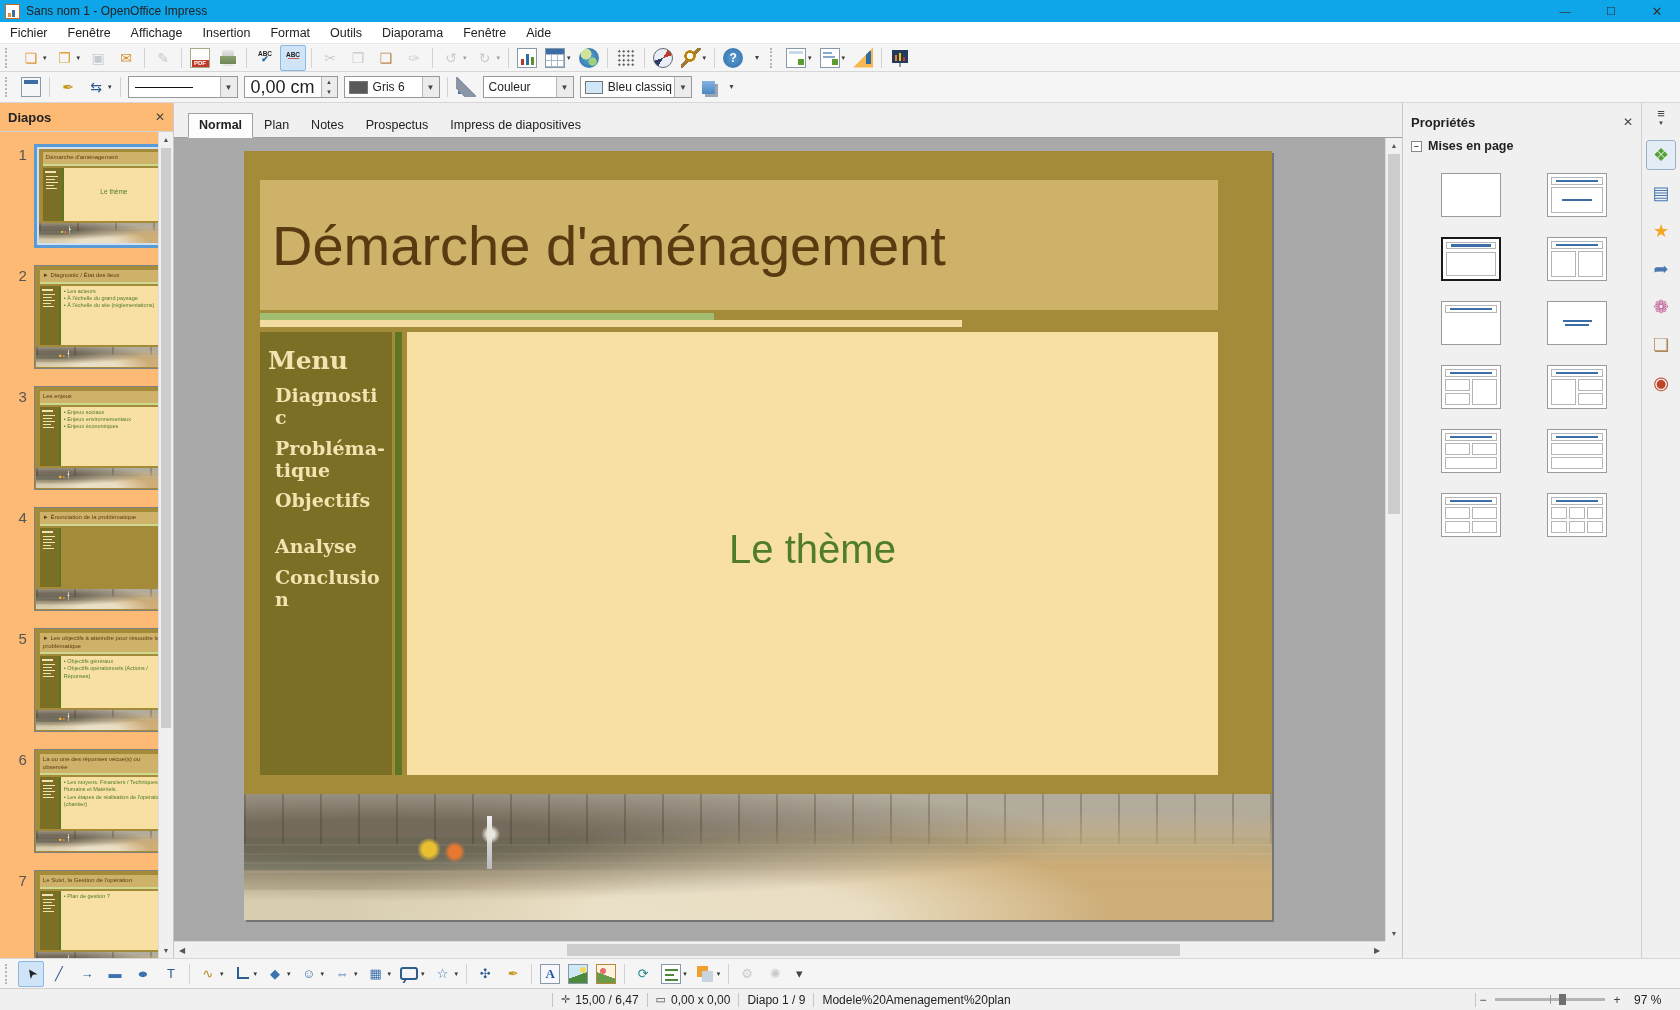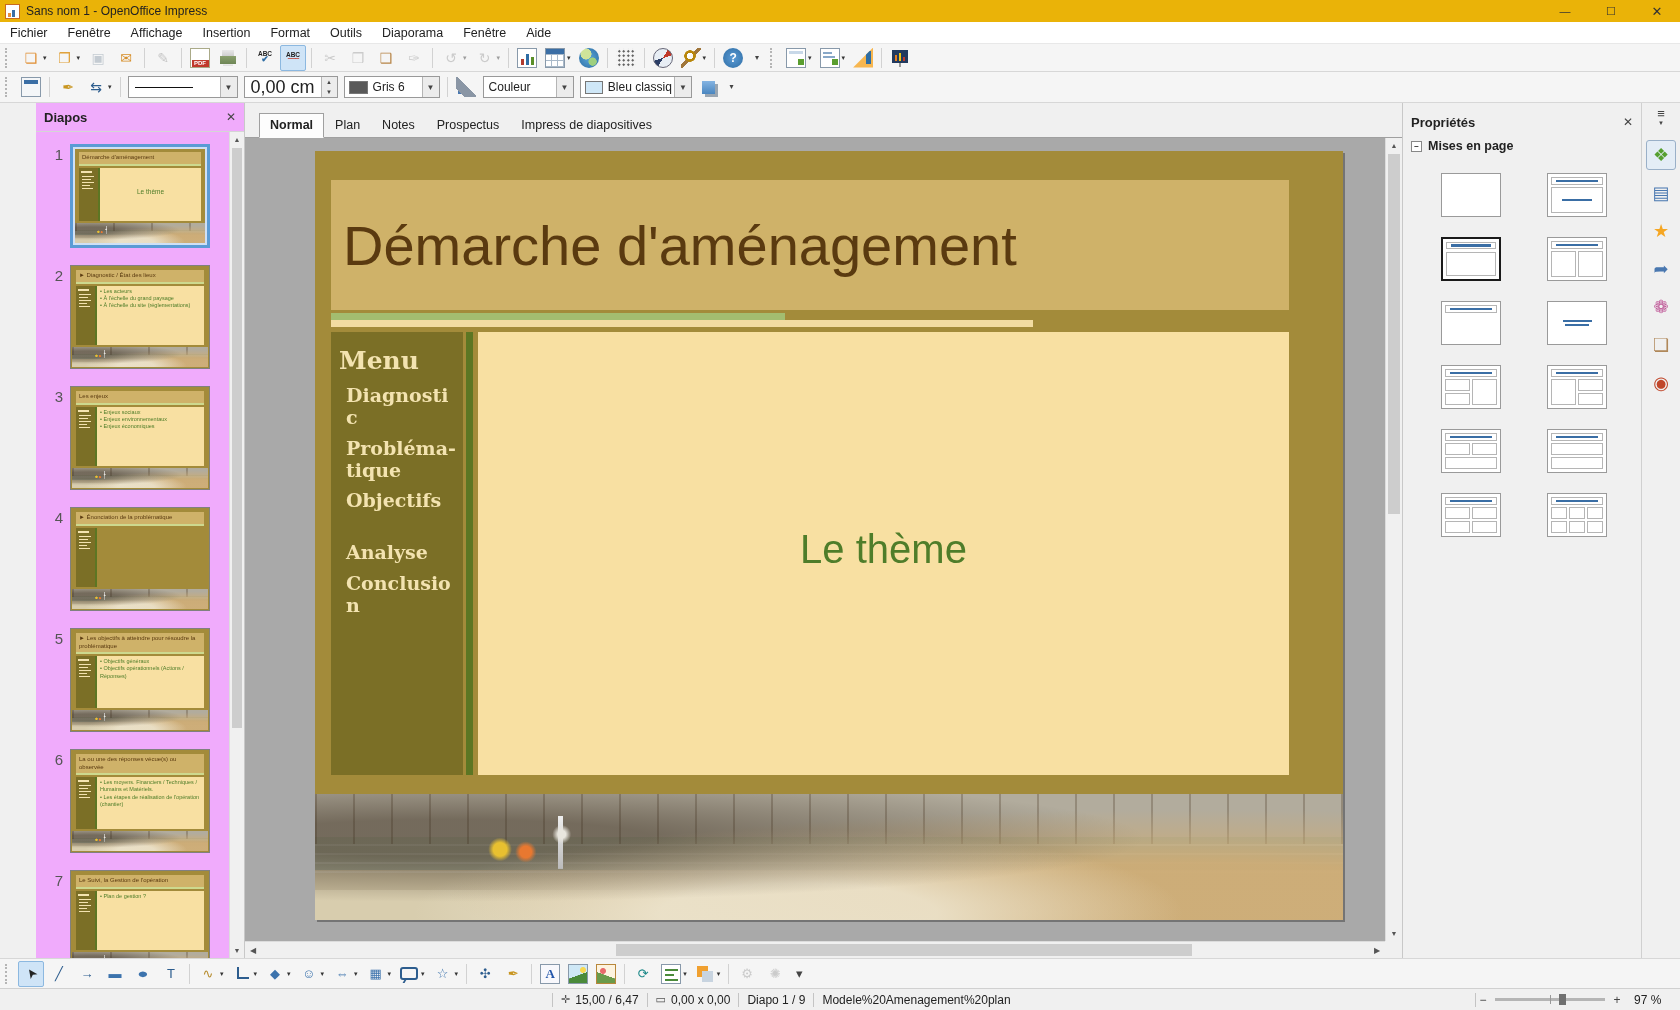--- a/index.html
+++ b/index.html
@@ -1,20 +1,20 @@
 <!DOCTYPE html>
 <html style="--slide_bg: #a38b3a; --title_band: #cfb269; --title_text: #5a3a10; --stripe_green: #a3bd70; --stripe_cream: #f2dca2; --menu_bg: #7b6f26; --menu_text: #f3e3b0; --content_bg: #f8e0a2; --body_green: #4f7d2a; --select_blue: #5b9bd5; --layout_bar: #3a6ea5;"><head>
 <meta charset="utf-8">
 <style>
   html,body{margin:0;padding:0;background:#444;}
   *{box-sizing:border-box;}
   .app{position:relative;width:1680px;height:1010px;background:#f0f0f0;font-family:"Liberation Sans",sans-serif;color:#222;overflow:hidden;}
 
   
-  .titlebar{height:22px;background:#eab308;display:flex;align-items:center;font-size:12px;}
+  .titlebar{height:22px;background:#0ea5e9;display:flex;align-items:center;font-size:12px;}
   .appicon{width:15px;height:15px;margin:0 6px 0 5px;border:1px solid #c96a1e;background:linear-gradient(#e8903a,#e8903a) 2px 8px/3px 4px no-repeat,linear-gradient(#3a6ea5,#3a6ea5) 6px 5px/3px 7px no-repeat,linear-gradient(#fff,#fff);}
   .wbtns{margin-left:auto;display:flex;height:22px;}
   .wbtn{width:46px;height:22px;display:flex;align-items:center;justify-content:center;font-size:11px;color:#333;}
   .wbtn.close{font-size:13px;}
 
   
   .menubar{height:22px;background:#fff;display:flex;align-items:center;font-size:12.5px;border-bottom:1px solid #e8e8e8;}
   .mitem{padding:2px 10px;}
 
   
@@ -68,21 +68,21 @@
   .swatch{width:19px;height:13px;border:1px solid #777;margin-left:4px;}
   .spin{display:inline-flex;height:22px;border:1px solid #999;background:#fff;margin:0 3px;}
   .spin .sval{padding:0 6px;font-size:18px;display:flex;align-items:center;}
   .spin .sarrs{display:flex;flex-direction:column;border-left:1px solid #b5b5b5;}
   .spin .sarrs span{flex:1;width:15px;display:flex;align-items:center;justify-content:center;font-size:6px;background:#ececec;color:#444;}
 
   
   .body{position:absolute;top:103px;bottom:52px;left:0;right:0;display:flex;}
 
   
-  .slidepanel{width:209px;background:#f0abfc;border-right:1px solid #c8c8c8;display:flex;flex-direction:column;margin-left:36px;}
+  .slidepanel{width:174px;background:#fdba74;border-right:1px solid #c8c8c8;display:flex;flex-direction:column;}
   .panelhead{height:29px;display:flex;align-items:center;font-size:13px;font-weight:bold;padding:0 8px;border-bottom:1px solid #d5d5d5;}
   .panelhead .x{margin-left:auto;font-size:12px;font-weight:normal;color:#444;}
   .slist{position:relative;flex:1;overflow:hidden;padding:12px 0 0 2px;}
   .srow{display:flex;margin-bottom:17px;}
   .snum{width:32px;text-align:right;padding:2px 7px 0 0;font-size:15px;color:#555;}
   .sthumb{width:140px;height:104px;border:1px solid #808080;background:var(--slide_bg);padding:1px;}
   .srow.selected .sthumb{border:3px solid var(--select_blue);background:#cfe0f5;padding:2px;}
   .mini{width:100%;height:100%;background:var(--slide_bg);display:flex;flex-direction:column;overflow:hidden;}
   .mini-title{margin:3px 4px 2px;background:var(--title_band);color:var(--title_text);font-size:6px;line-height:1.25;padding:2px 3px;border-bottom:2px solid #cdd98e;}
   .mini-body{flex:1;margin:0 4px;display:flex;overflow:hidden;}
@@ -112,21 +112,21 @@
   .canvas{position:relative;flex:1;background:#a9a9a9;overflow:hidden;}
 
   
   .slide{position:absolute;left:70px;top:13px;width:1028px;height:769px;background:var(--slide_bg);box-shadow:2px 2px 0 #747474;}
   .titleband{position:absolute;left:16px;top:29px;width:958px;height:130px;background:var(--title_band);color:var(--title_text);font-size:56px;padding:33px 0 0 12px;white-space:nowrap;}
   .stripe-green{position:absolute;left:16px;top:162px;width:454px;height:7px;background:var(--stripe_green);}
   .stripe-cream{position:absolute;left:16px;top:169px;width:702px;height:7px;background:var(--stripe_cream);}
   .slidemenu{position:absolute;left:16px;top:181px;width:132px;height:443px;background:var(--menu_bg);color:var(--menu_text);font-family:"DejaVu Serif","Liberation Serif",serif;font-weight:bold;padding:14px 4px 0 8px;}
   .slidemenu .mtitle{font-size:25px;margin-bottom:10px;}
   .slide-menu-item{font-size:19px;line-height:1.15;margin:9px 0 0 7px;word-break:break-word;}
-  .slide-menu-item:nth-child(4){margin-top:30px;}
+  .slide-menu-item:nth-child(4){margin-top:24px;}
   .slide-menu-item:nth-child(6){margin-top:20px;}
   .darkstripe{position:absolute;left:151px;top:181px;width:7px;height:443px;background:#5c7623;}
   .contentarea{position:absolute;left:163px;top:181px;width:811px;height:443px;background:var(--content_bg);}
   .bodytext{margin-top:195px;text-align:center;font-size:40px;color:var(--body_green);}
   .photo{background:
     radial-gradient(circle at 24% 32%,#e9e6de 0 .5%,transparent 1.2%),
     radial-gradient(circle at 18% 44%,#e8c030 0 .8%,transparent 1.4%),
     radial-gradient(circle at 20.5% 46%,#e87830 0 .7%,transparent 1.3%),
     linear-gradient(#eee,#bbb) 23.8% 30%/.5% 42% no-repeat,
     radial-gradient(ellipse at 13% 35%,rgba(55,42,28,.5) 0 16%,transparent 55%),

